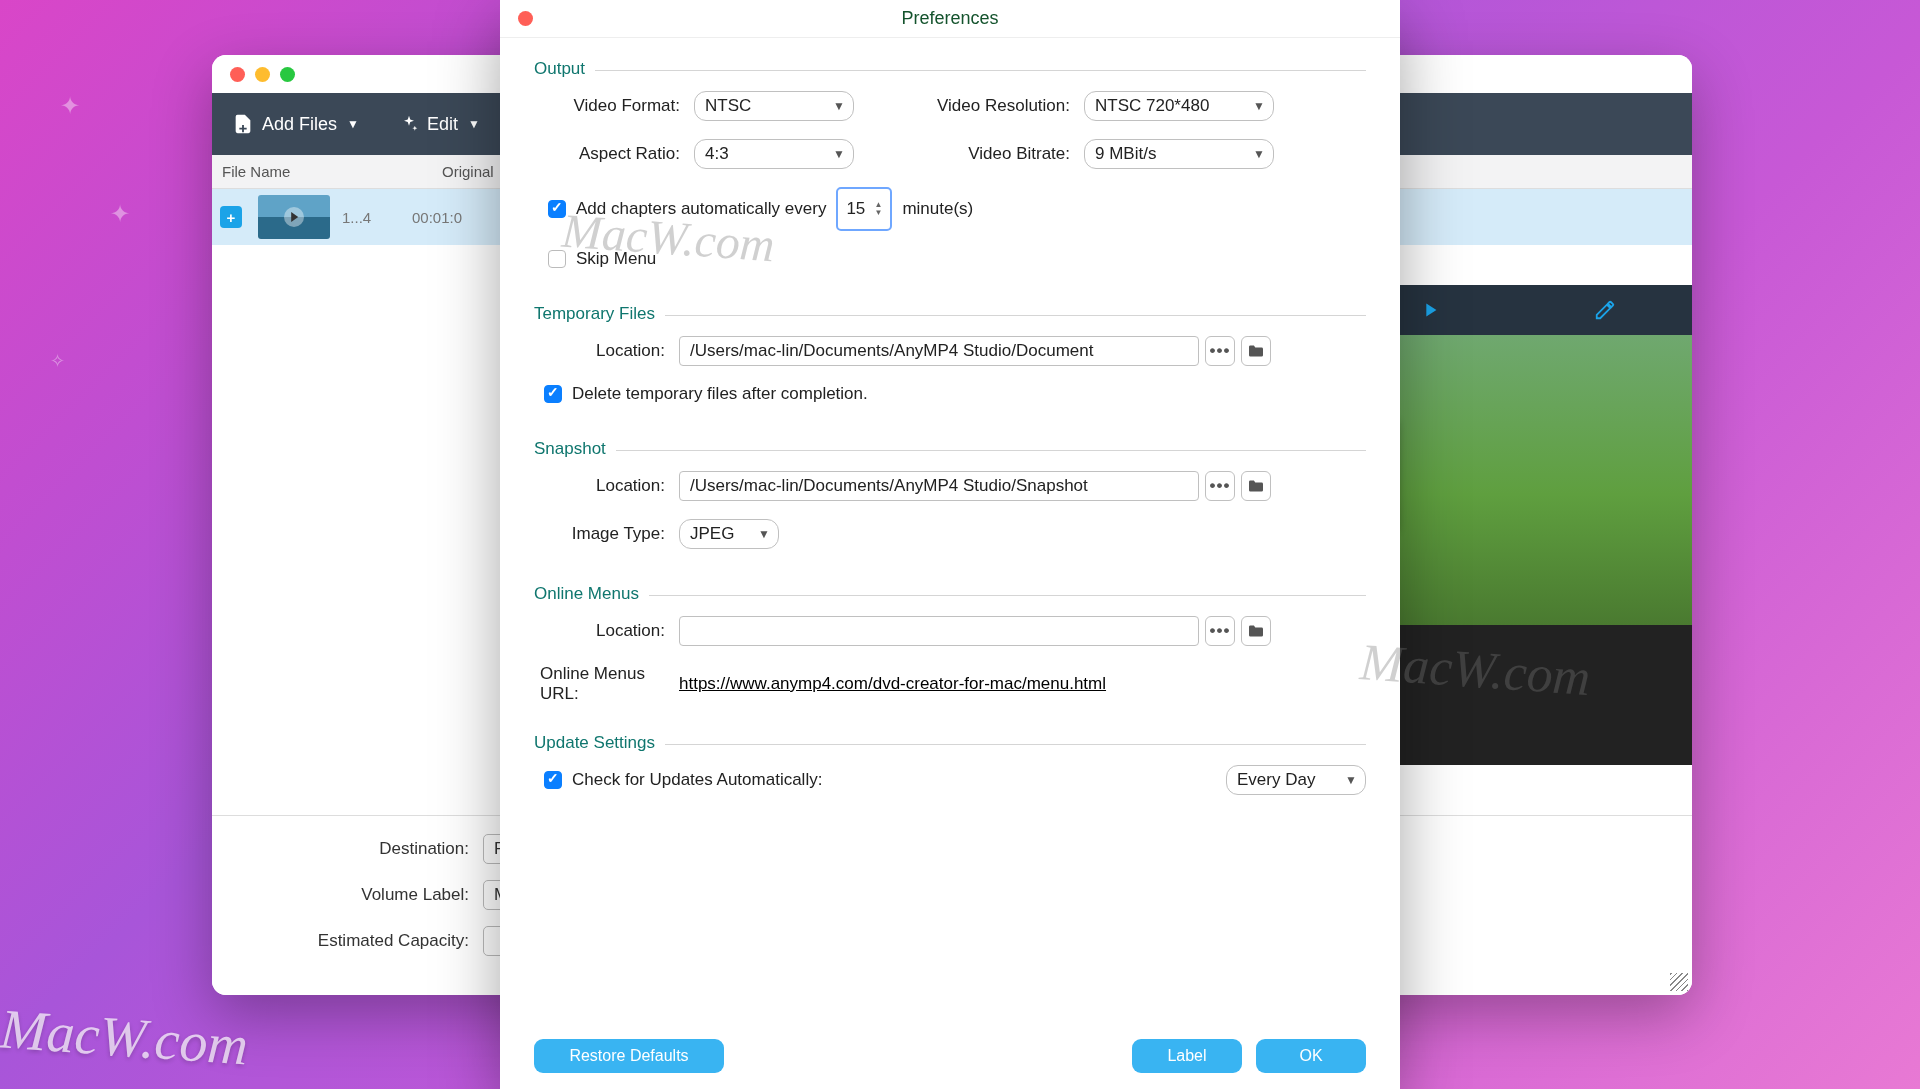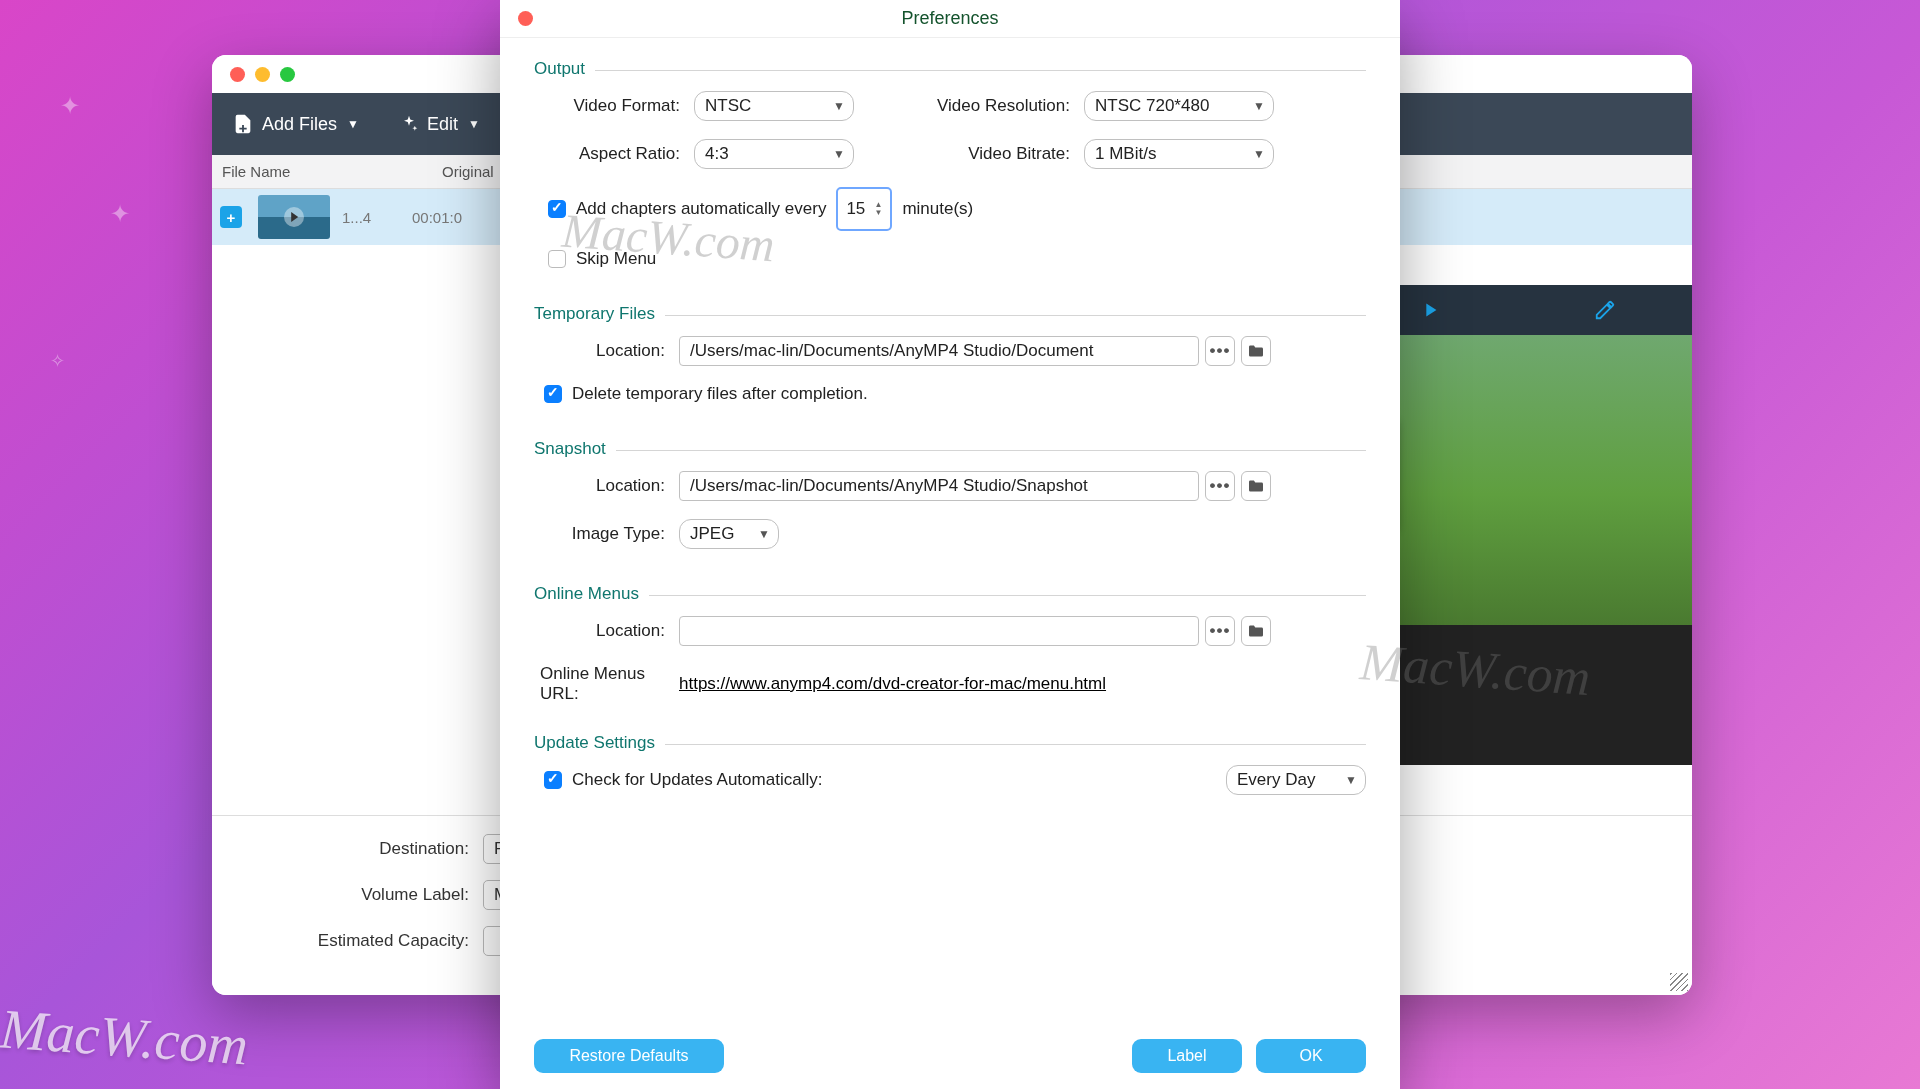--- a/index.html
+++ b/index.html
@@ -197,21 +197,21 @@
           </div>
       </div>
       <div class="frow">
         <label class="l-160">Aspect Ratio:</label>
         <div class="select">
             <span>4:3</span>
             <span class="arr">▼</span>
           </div>
         <label style="width:230px;text-align:right;padding-right:14px">Video Bitrate:</label>
         <div class="select" style="min-width:190px">
-            <span>1 MBit/s</span>
+            <span>9 MBit/s</span>
             <span class="arr">▼</span>
           </div>
       </div>
       <div class="frow" style="padding-left:14px">
         <span class="chk on"></span>
         <span>Add chapters automatically every</span>
         <div class="stepper">
           <span>15</span>
           <span class="spin">▲<br>▼</span>
         </div>

